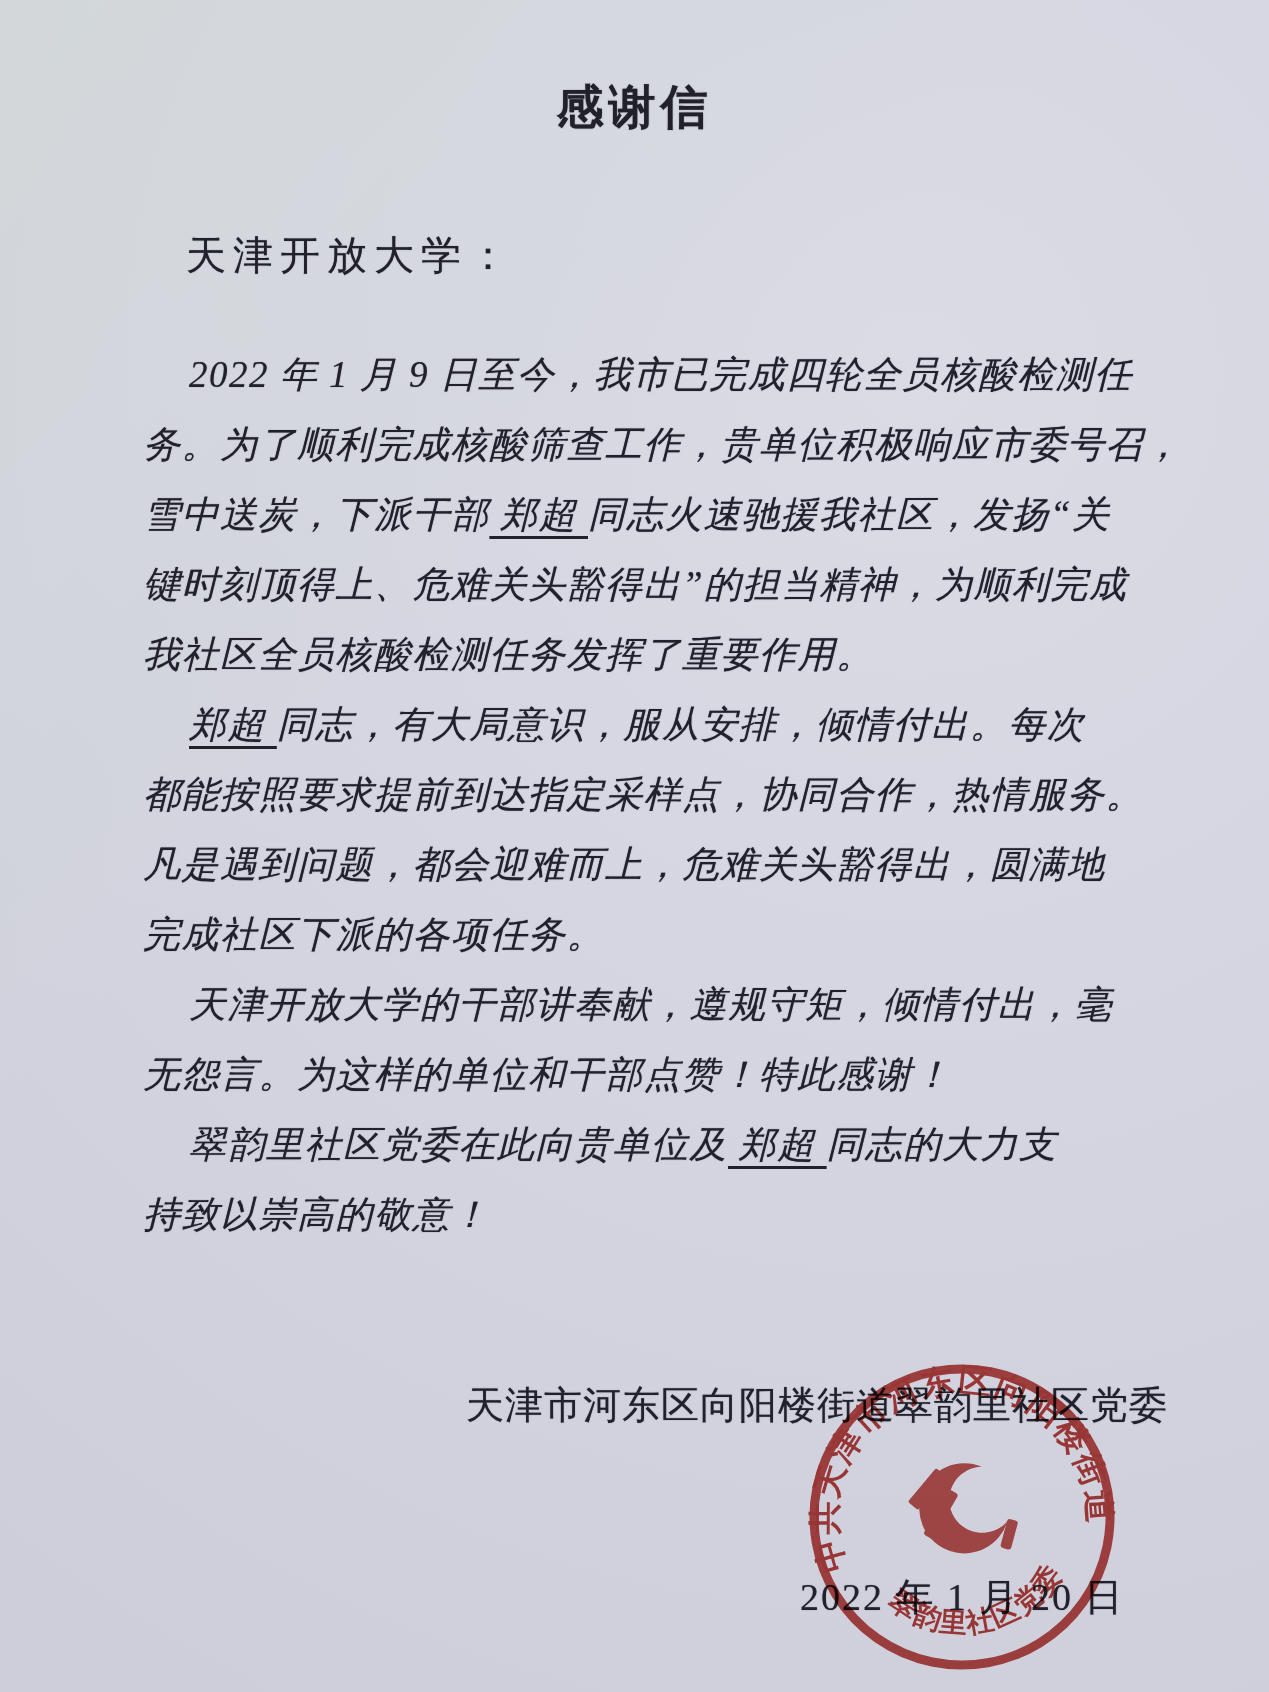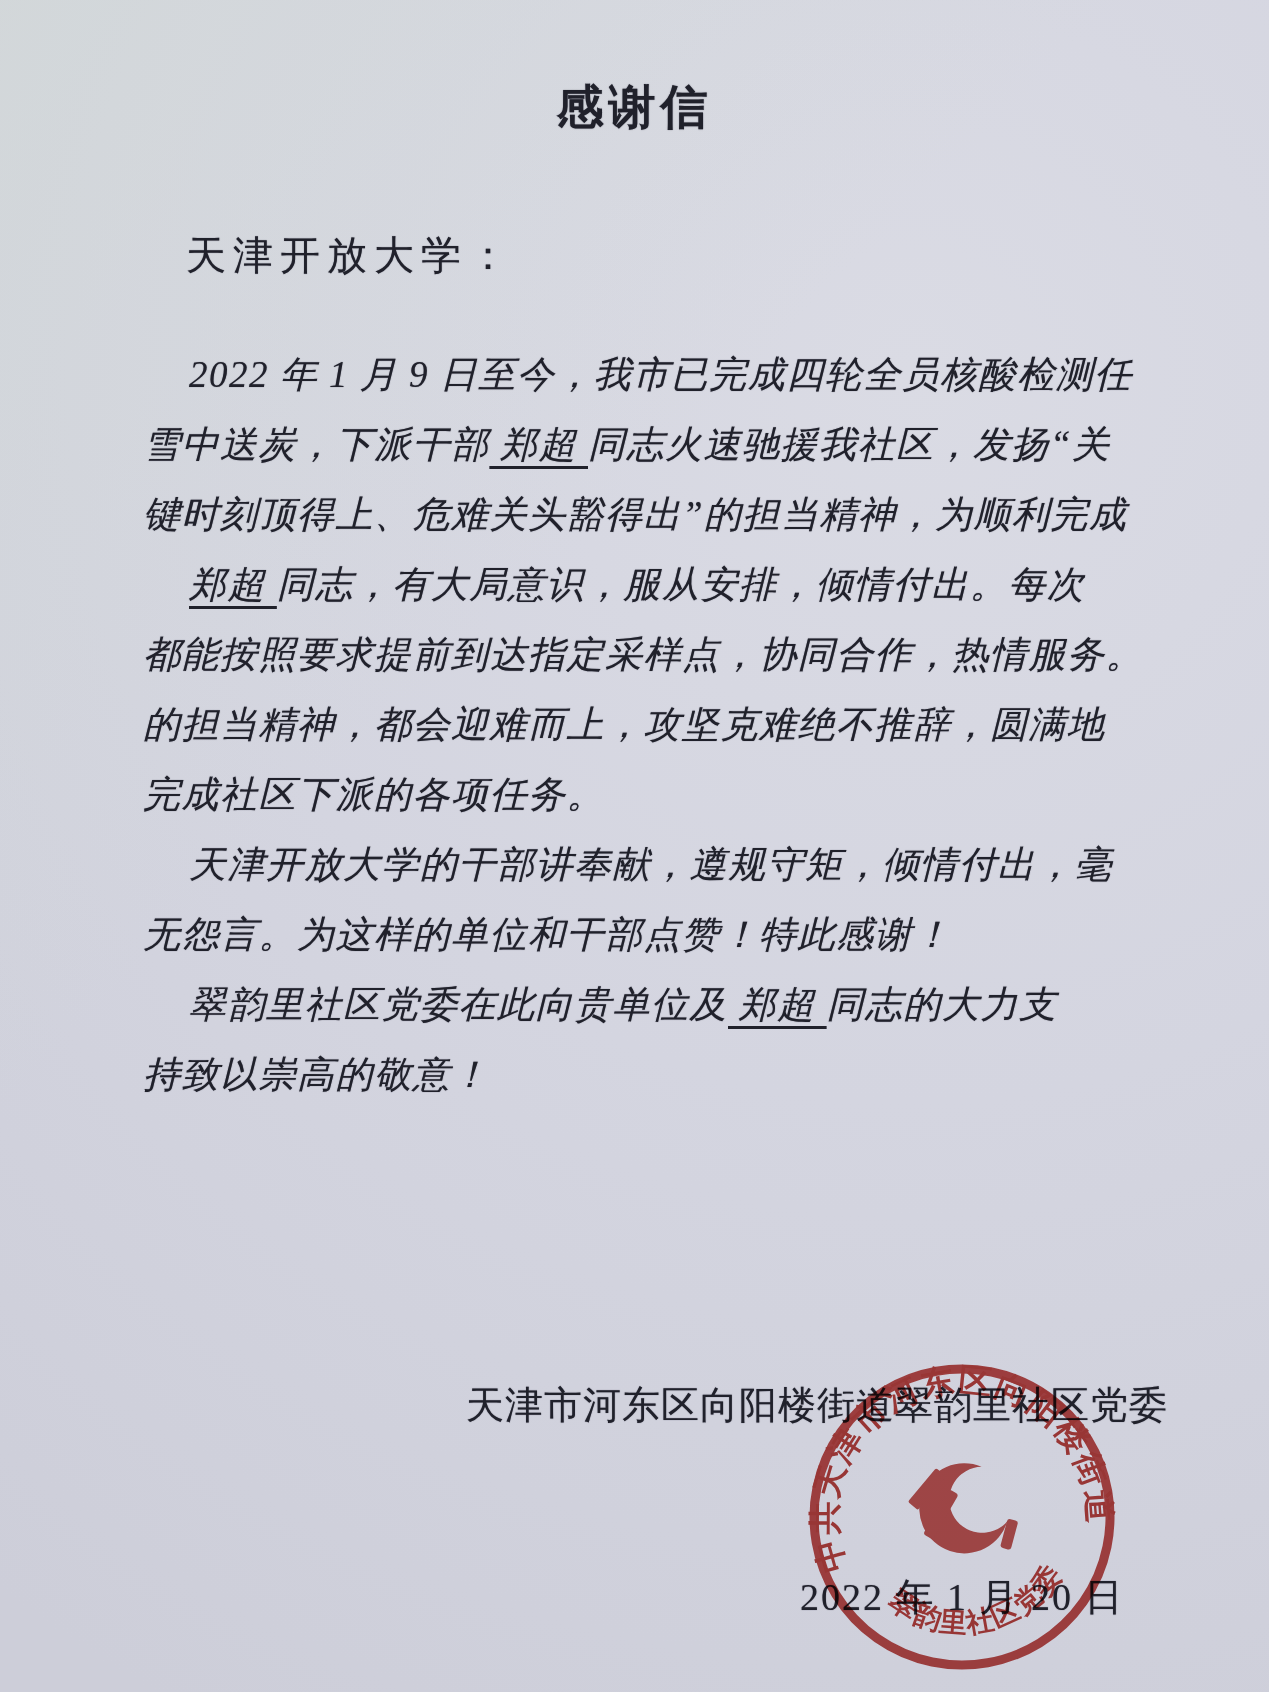--- a/index.html
+++ b/index.html
@@ -69,25 +69,27 @@
 <body>
 
 <div class="page">
 
   <div class="title">感谢信</div>
 
   <div class="salutation">天津开放大学：</div>
 
   <div class="body-block">
       <div class="line indent"><span>2022 年 1 月 9 日至今，我市已完成四轮全员核酸检测任</span></div>
+      <div class="line"><span>务。为了顺利完成核酸筛查工作，贵单位积极响应市委号召，</span></div>
       <div class="line"><span>雪中送炭，下派干部</span><span class="u"> 郑超 </span><span>同志火速驰援我社区，发扬“关</span></div>
       <div class="line"><span>键时刻顶得上、危难关头豁得出”的担当精神，为顺利完成</span></div>
+      <div class="line"><span>我社区全员核酸检测任务发挥了重要作用。</span></div>
       <div class="line indent"><span class="u"> 郑超 </span><span>同志，有大局意识，服从安排，倾情付出。每次</span></div>
       <div class="line"><span>都能按照要求提前到达指定采样点，协同合作，热情服务。</span></div>
-      <div class="line"><span>的担当精神，都会迎难而上，攻坚克难绝不推辞，圆满地</span></div>
+      <div class="line"><span>凡是遇到问题，都会迎难而上，危难关头豁得出，圆满地</span></div>
       <div class="line"><span>完成社区下派的各项任务。</span></div>
       <div class="line indent"><span>天津开放大学的干部讲奉献，遵规守矩，倾情付出，毫</span></div>
       <div class="line"><span>无怨言。为这样的单位和干部点赞！特此感谢！</span></div>
       <div class="line indent"><span>翠韵里社区党委在此向贵单位及</span><span class="u"> 郑超 </span><span>同志的大力支</span></div>
       <div class="line"><span>持致以崇高的敬意！</span></div>
     </div>
 
   <div class="signature">天津市河东区向阳楼街道翠韵里社区党委</div>
 
   <div class="date-line">2022 年 1 月 20 日</div>

